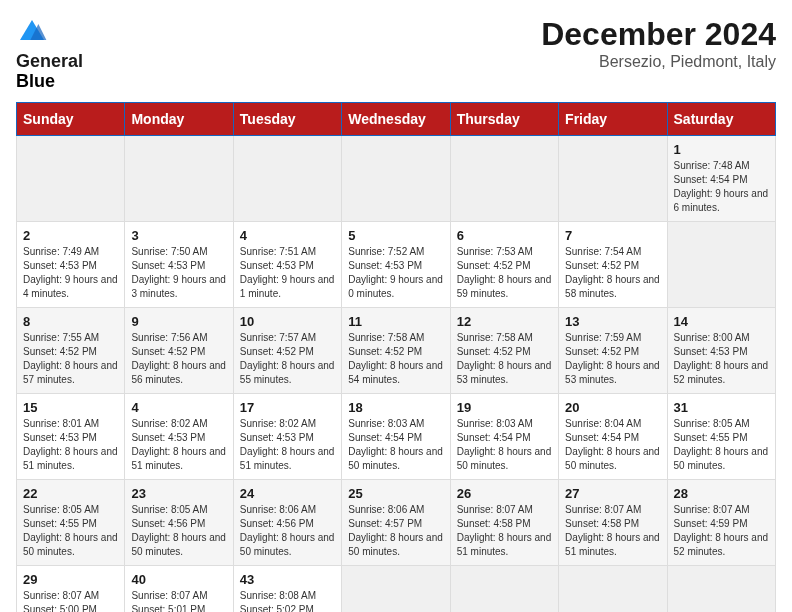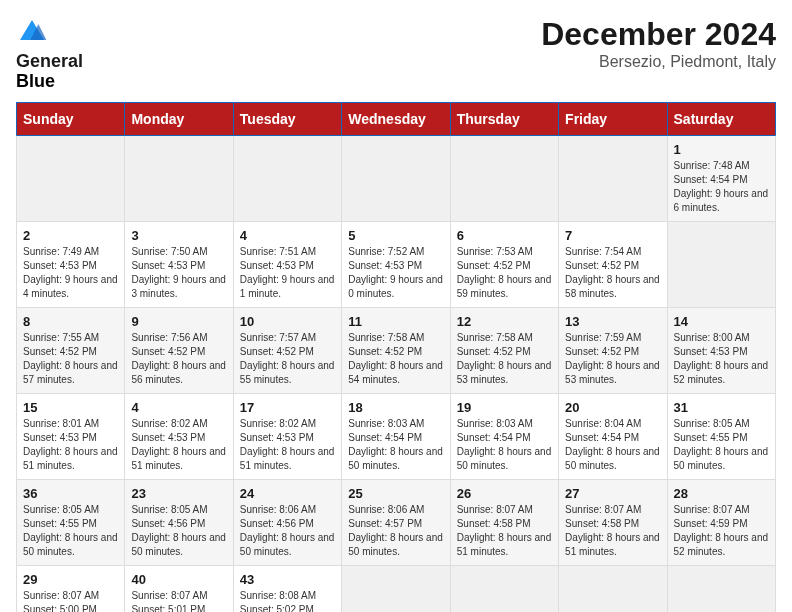--- a/index.html
+++ b/index.html
@@ -222,21 +222,21 @@
           <span class="day-num">20</span>
           <div class="day-info">Sunrise: 8:04 AM<br>Sunset: 4:54 PM<br>Daylight: 8 hours and 50 minutes.</div>
         </td>
         <td>
           <span class="day-num">31</span>
           <div class="day-info">Sunrise: 8:05 AM<br>Sunset: 4:55 PM<br>Daylight: 8 hours and 50 minutes.</div>
         </td>
       </tr>
       <tr>
         <td>
-          <span class="day-num">36</span>
+          <span class="day-num">22</span>
           <div class="day-info">Sunrise: 8:05 AM<br>Sunset: 4:55 PM<br>Daylight: 8 hours and 50 minutes.</div>
         </td>
         <td>
           <span class="day-num">23</span>
           <div class="day-info">Sunrise: 8:05 AM<br>Sunset: 4:56 PM<br>Daylight: 8 hours and 50 minutes.</div>
         </td>
         <td>
           <span class="day-num">24</span>
           <div class="day-info">Sunrise: 8:06 AM<br>Sunset: 4:56 PM<br>Daylight: 8 hours and 50 minutes.</div>
         </td>

